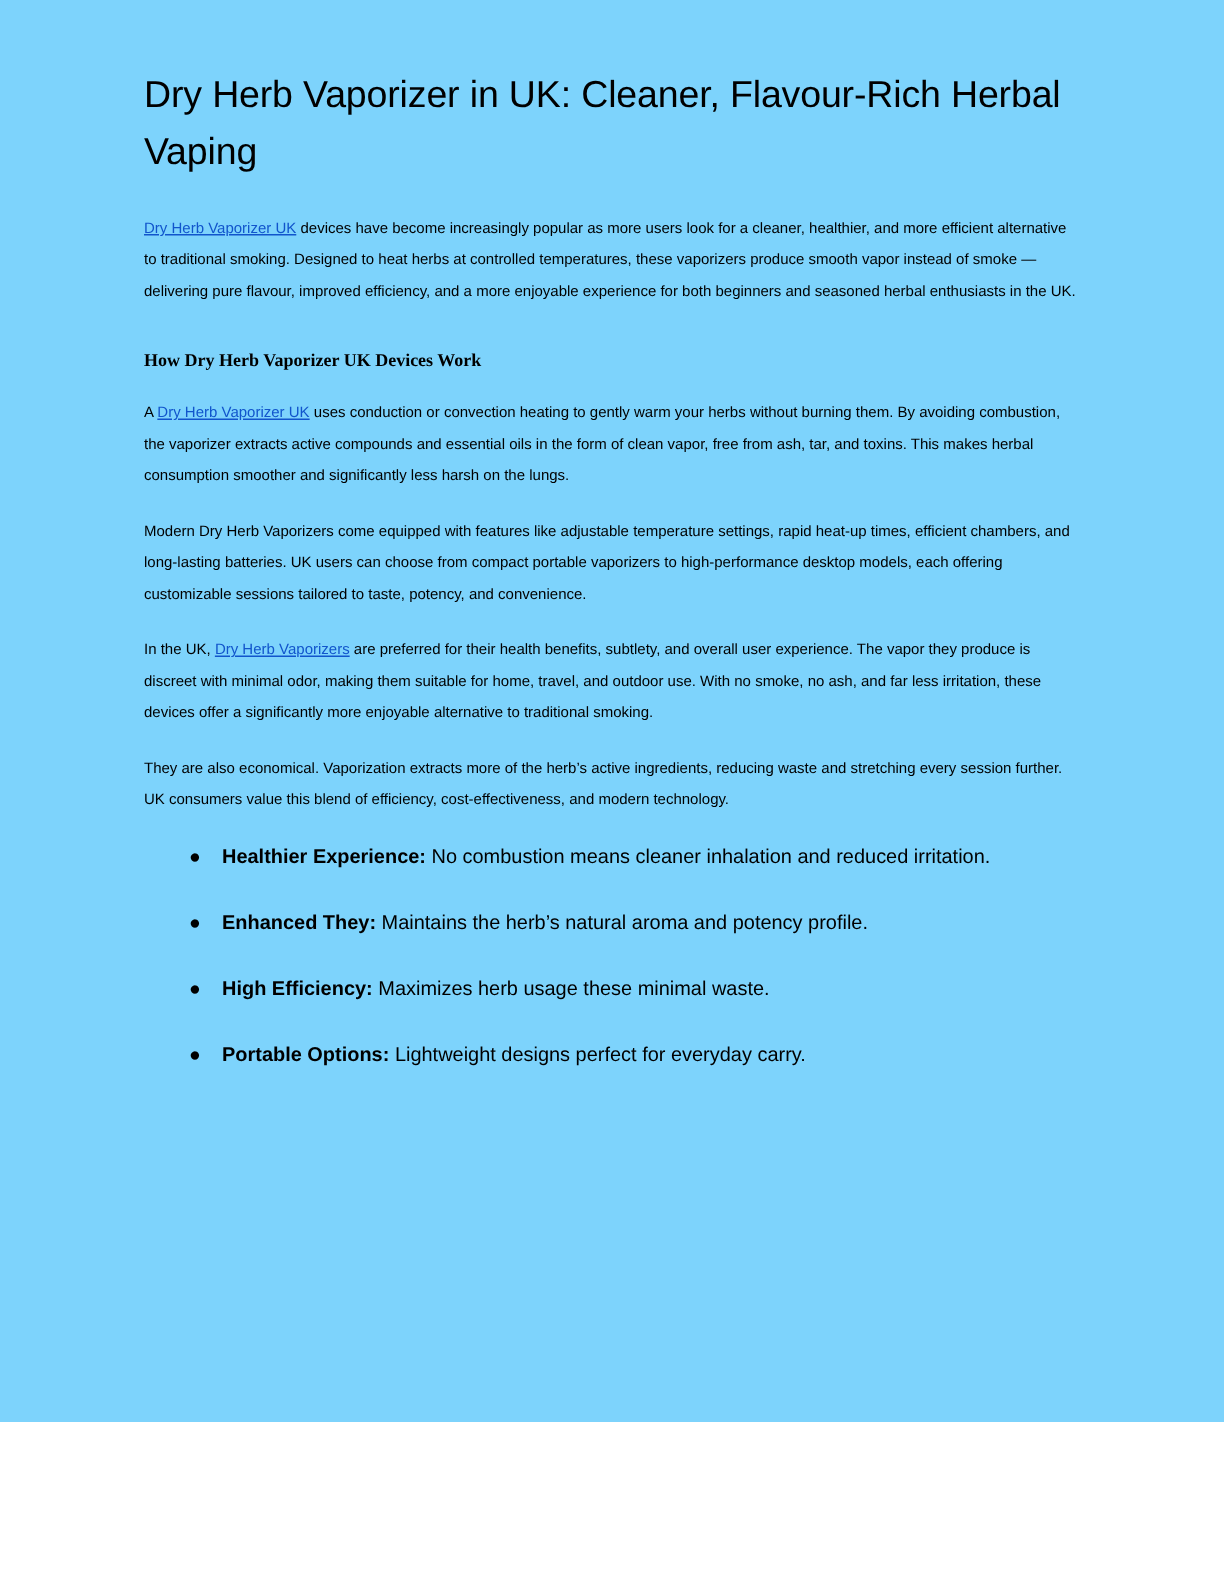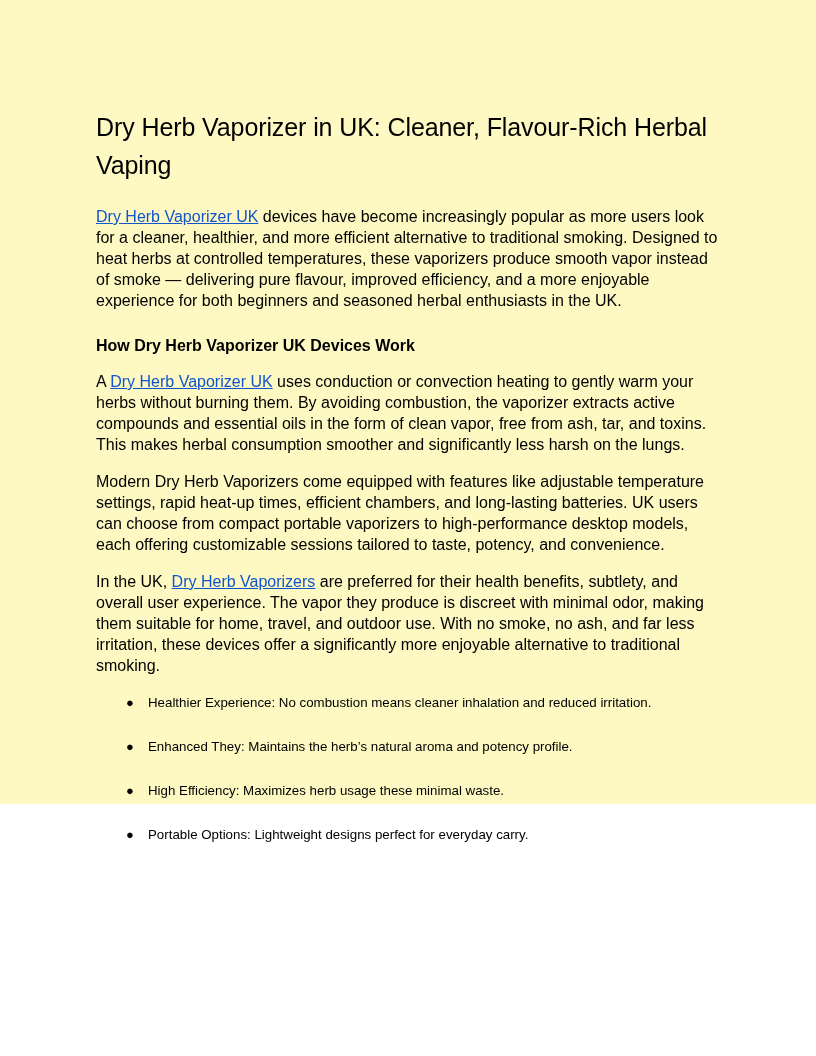--- a/index.html
+++ b/index.html
@@ -10,46 +10,47 @@
   body {
     width: 816px;
     height: 1056px;
     font-family: "Liberation Sans", sans-serif;
     color: #000000;
     -webkit-font-smoothing: antialiased;
   }
   .page {
     box-sizing: border-box;
     width: 816px;
-    height: 804px;
-    padding: 108px 96px 96px 96px;
-    background: #fef9c3;
+    height: 948px;
+    padding: 44px 96px 96px 96px;
+    background: #7dd3fc;
     position: relative;
   }
   .doc-title {
     font-size: 25px;
     line-height: 38px;
     font-weight: 400;
     color: #000000;
     margin: 0 0 22px 0;
     letter-spacing: -0.1px;
   }
   p.body-text {
-    font-size: 16px;
+    font-size: 10px;
     line-height: 21px;
     margin: 0 0 16px 0;
     color: #000000;
     text-align: left;
   }
   h2.section-head {
-    font-size: 16px;
+    font-size: 12px;
     line-height: 22px;
     font-weight: bold;
     margin: 24px 0 14px 0;
     color: #000000;
+    font-family: Liberation Serif, serif;
   }
   a.doclink {
     color: #1155cc;
     text-decoration: underline;
   }
   ul.benefits {
     margin: 14px 0 0 0;
     padding-left: 30px;
     list-style: none;
   }
@@ -62,41 +63,42 @@
   }
   ul.benefits li .bullet {
     position: absolute;
     left: 0;
     top: 0;
     font-size: 13px;
     line-height: 21px;
     color: #000000;
   }
   ul.benefits li .lead {
-    font-weight: normal;
+    font-weight: bold;
   }
 </style>
 </head>
 <body>
 
 <div class="page">
 
   <h1 class="doc-title">Dry Herb Vaporizer in UK: Cleaner, Flavour-Rich Herbal Vaping</h1>
 
   <p class="body-text"><a class="doclink" href="#">Dry Herb Vaporizer UK</a><span> devices have become increasingly popular as more users look for a cleaner, healthier, and more efficient alternative to traditional smoking. Designed to heat herbs at controlled temperatures, these vaporizers produce smooth vapor instead of smoke — delivering pure flavour, improved efficiency, and a more enjoyable experience for both beginners and seasoned herbal enthusiasts in the UK.</span></p>
 
   <h2 class="section-head">How Dry Herb Vaporizer UK Devices Work</h2>
 
   <p class="body-text"><span>A </span><a class="doclink" href="#">Dry Herb Vaporizer UK</a><span> uses conduction or convection heating to gently warm your herbs without burning them. By avoiding combustion, the vaporizer extracts active compounds and essential oils in the form of clean vapor, free from ash, tar, and toxins. This makes herbal consumption smoother and significantly less harsh on the lungs.</span></p>
 
   <p class="body-text">Modern Dry Herb Vaporizers come equipped with features like adjustable temperature settings, rapid heat-up times, efficient chambers, and long-lasting batteries. UK users can choose from compact portable vaporizers to high-performance desktop models, each offering customizable sessions tailored to taste, potency, and convenience.</p>
 
 
   <p class="body-text"><span>In the UK, </span><a class="doclink" href="#">Dry Herb Vaporizers</a><span> are preferred for their health benefits, subtlety, and overall user experience. The vapor they produce is discreet with minimal odor, making them suitable for home, travel, and outdoor use. With no smoke, no ash, and far less irritation, these devices offer a significantly more enjoyable alternative to traditional smoking.</span></p>
 
+  <p class="body-text">They are also economical. Vaporization extracts more of the herb’s active ingredients, reducing waste and stretching every session further. UK consumers value this blend of efficiency, cost-effectiveness, and modern technology.</p>
 
 
   <ul class="benefits">
     <li><span class="bullet">●</span><span class="lead">Healthier Experience:</span><span> No combustion means cleaner inhalation and reduced irritation.</span></li>
     <li><span class="bullet">●</span><span class="lead">Enhanced They:</span><span> Maintains the herb’s natural aroma and potency profile.</span></li>
     <li><span class="bullet">●</span><span class="lead">High Efficiency:</span><span> Maximizes herb usage these minimal waste.</span></li>
     <li><span class="bullet">●</span><span class="lead">Portable Options:</span><span> Lightweight designs perfect for everyday carry.</span></li>
   </ul>
 
 </div>

